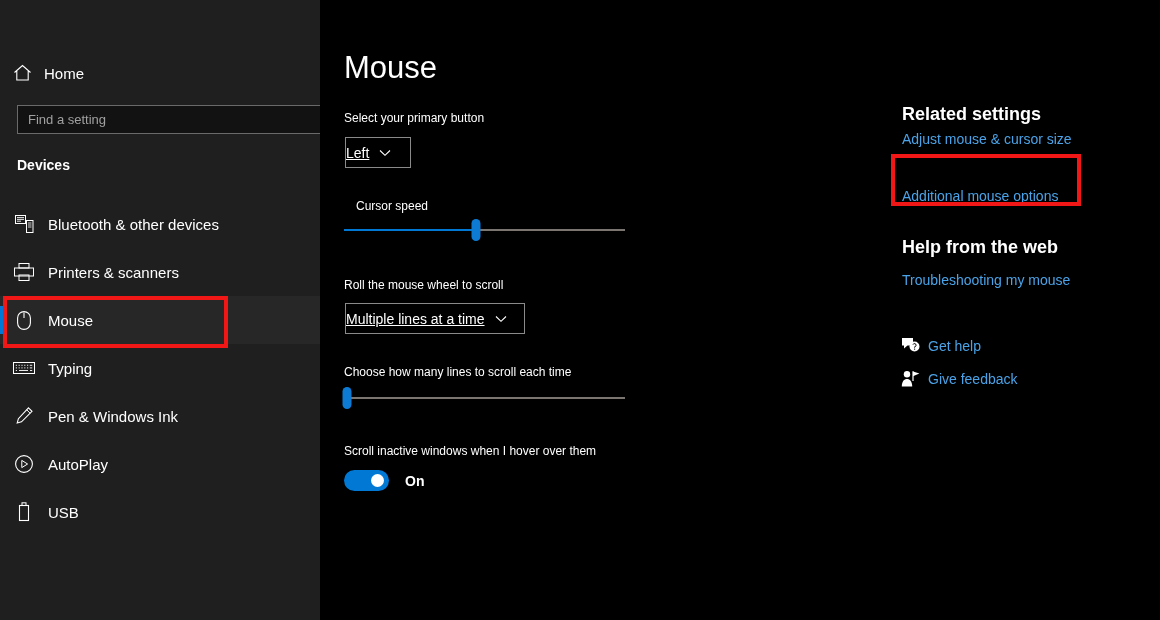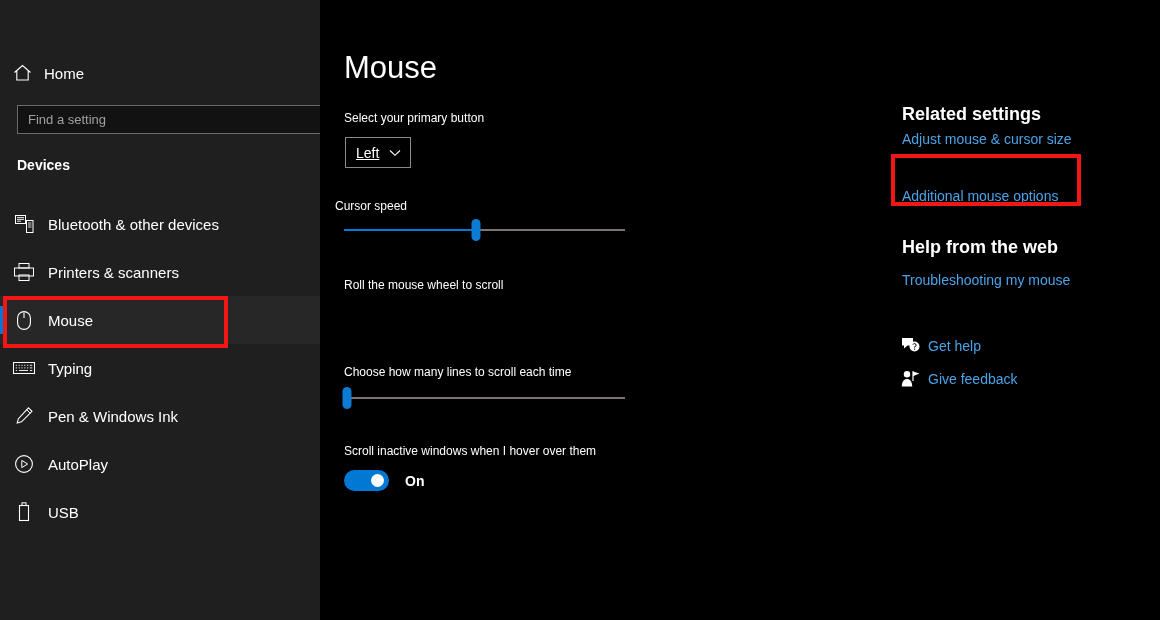--- a/index.html
+++ b/index.html
@@ -180,21 +180,21 @@
     color: #ffffff;
   }
   .combo {
     position: absolute;
     box-sizing: border-box;
     height: 31px;
     background: #000000;
     border: 1px solid #8a8a8a;
     display: flex;
     align-items: center;
-    padding: 0 10px;
+    padding: 0 0;
     color: #ffffff;
     font-size: 14px;
     gap: 10px;
     text-decoration: underline;
   }
   .combo .chev { display: flex; align-items: center; color: #ffffff; }
 
   .slider {
     position: absolute;
     height: 24px;
@@ -440,28 +440,36 @@
     <div class="field-label" style="left:24px; top:111px;">Select your primary button</div>
     <div class="combo" style="left:25px; top:137px; width:66px;">
       <span>Left</span>
       <span class="chev">
         <svg width="12" height="8" viewBox="0 0 12 8">
             <path d="M1 1.5 L6 6.3 L11 1.5" stroke="#ffffff" stroke-width="1.1" fill="none"></path>
           </svg>
       </span>
     </div>
 
-    <div class="field-label" style="left:15px; top:199px;">Cursor speed</div>
+    <div class="field-label" style="left:36px; top:199px;">Cursor speed</div>
     <div class="slider" style="left:24px; top:218px; width:281px;">
       <div class="track"></div>
       <div class="fill" id="cursor-speed-fill" style="width: 47%;"></div>
       <div class="thumb" id="cursor-speed-thumb" style="left: 47%;"></div>
     </div>
 
     <div class="field-label" style="left:24px; top:278px;">Roll the mouse wheel to scroll</div>
+    <div class="combo" style="left:25px; top:303px; width:180px;">
+      <span>Multiple lines at a time</span>
+      <span class="chev">
+        <svg width="12" height="8" viewBox="0 0 12 8">
+            <path d="M1 1.5 L6 6.3 L11 1.5" stroke="#ffffff" stroke-width="1.1" fill="none"></path>
+          </svg>
+      </span>
+    </div>
 
     <div class="field-label" style="left:24px; top:365px;">Choose how many lines to scroll each time</div>
     <div class="slider" style="left:24px; top:386px; width:281px;">
       <div class="track"></div>
       <div class="fill" id="lines-fill" style="width: 1%;"></div>
       <div class="thumb" id="lines-thumb" style="left: 1%;"></div>
     </div>
 
     <div class="field-label" style="left:24px; top:444px;">Scroll inactive windows when I hover over them</div>
     <div class="toggle-row" style="left:24px; top:470px;">

